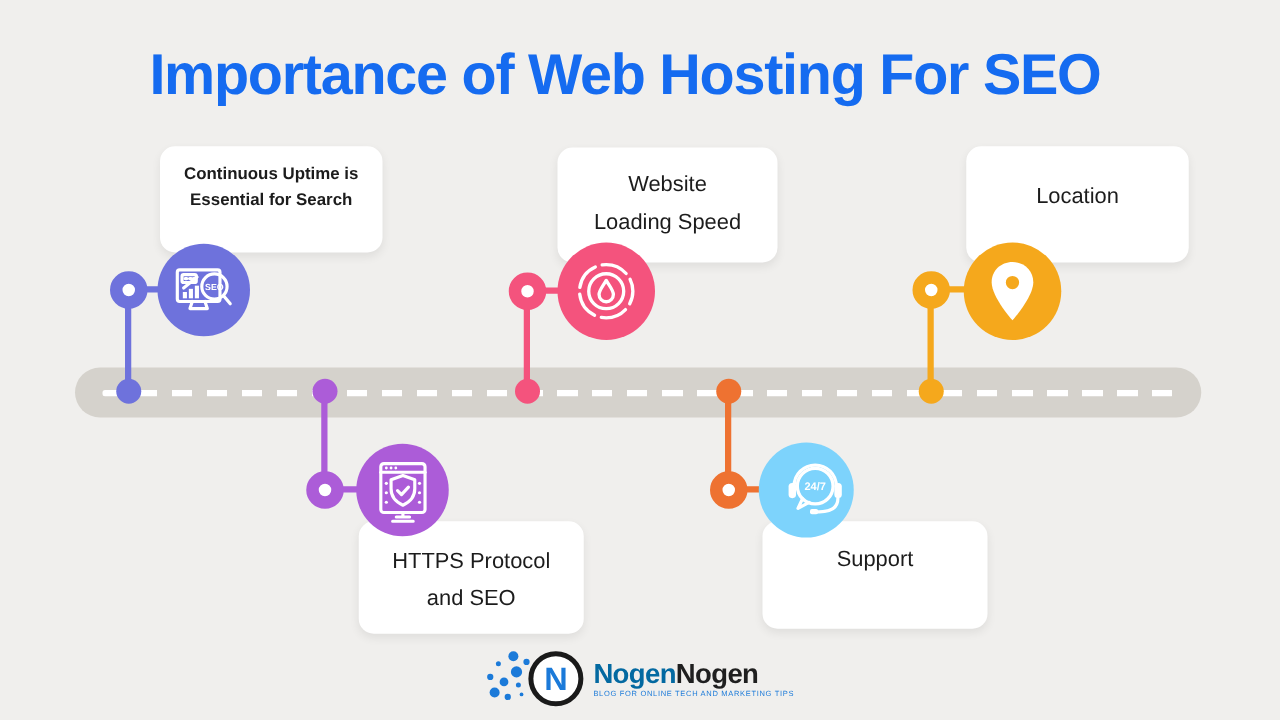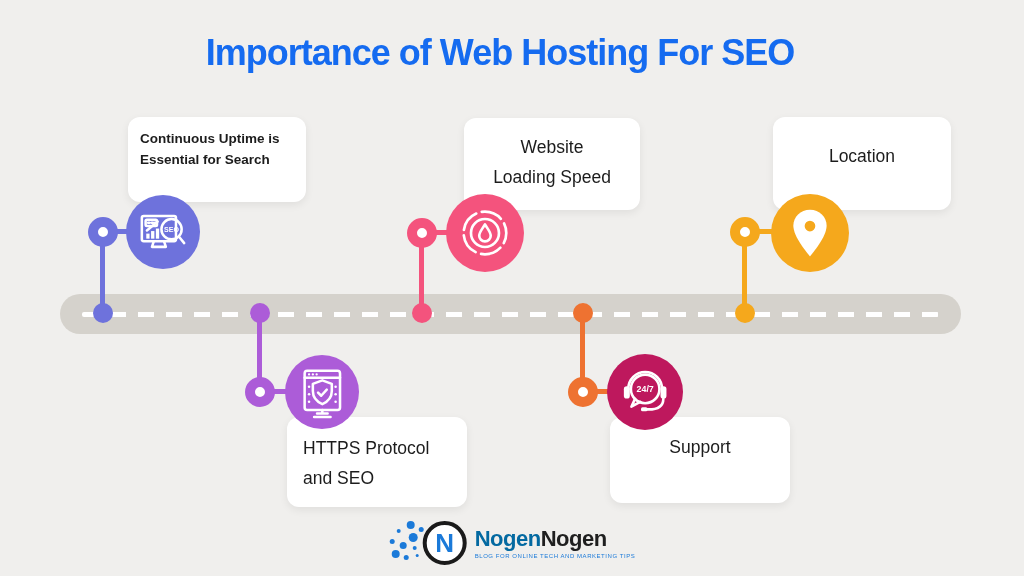--- a/index.html
+++ b/index.html
@@ -1,30 +1,30 @@
 <!DOCTYPE html>
 <html><head>
 <meta charset="utf-8">
 <style>
   * { margin:0; padding:0; box-sizing:border-box; }
   html,body { width:1024px; height:576px; overflow:hidden; }
   body { font-family:"Liberation Sans","DejaVu Sans",sans-serif; }
   .canvas { position:relative; width:1024px; height:576px; background:#F0EFED; }
 
   .title { position:absolute; top:32px; left:0; width:1000px; text-align:center;
-           font-size:36px; font-weight:bold; letter-spacing:-1px; }
+           font-size:46px; font-weight:bold; letter-spacing:-1px; }
 
   .road { position:absolute; left:60px; top:294px; width:901px; height:40px; border-radius:20px; }
   .road-dash { position:absolute; left:22px; right:22px; top:18px; height:4.5px;
                background:repeating-linear-gradient(90deg,#FFFFFF 0 16px,transparent 16px 28px);
                border-radius:2px; }
 
   .card { position:absolute; background:#FFFFFF; border-radius:12px;
           box-shadow:0 3px 8px rgba(0,0,0,0.07); color:#1C1C1C; }
-  .card .ln { white-space:nowrap; }
+  .card .ln { white-space:nowrap;text-align:center; }
   .card-sm .ln { font-size:13.5px; font-weight:bold; line-height:21px; }
   .card-lg .ln { font-size:17.5px; line-height:30px; }
   .t-center { text-align:center; }
 
   .vline,.hline { position:absolute; }
   .vline { width:5px; }
   .hline { height:5px; }
   .node { position:absolute; width:30px; height:30px; border-radius:50%;
           background:#FFFFFF; border:10px solid #999; }
   .road-dot { position:absolute; width:20px; height:20px; border-radius:50%; }
@@ -45,21 +45,21 @@
   .i1-v    { left:100px; top:232px; height:81px; }
   .i1-dot  { left:93px;  top:303px; }
   
   .i2-card { left:287px; top:417px; width:180px; height:90px; padding:16px 16px; }
   .i2-icon { left:285px; top:355px; width:74px; height:74px; }
   .i2-node { left:245px; top:377px; }
   .i2-h    { left:260px; top:389px; width:45px; }
   .i2-v    { left:257px; top:313px; height:79px; }
   .i2-dot  { left:250px; top:303px; }
   
-  .i3-card { left:464px; top:118px; width:176px; height:92px; padding:14px 10px; }
+  .i3-card { left:446px; top:118px; width:176px; height:92px; padding:14px 10px; }
   .i3-icon { left:446px; top:194px; width:78px; height:78px; }
   .i3-node { left:407px; top:218px; }
   .i3-h    { left:422px; top:230px; width:45px; }
   .i3-v    { left:419px; top:233px; height:80px; }
   .i3-dot  { left:412px; top:303px; }
   
   .i4-card { left:610px; top:417px; width:180px; height:86px; padding:15px 10px; }
   .i4-icon { left:607px; top:354px; width:76px; height:76px; }
   .i4-node { left:568px; top:377px; }
   .i4-h    { left:583px; top:389px; width:45px; }
@@ -164,21 +164,21 @@
     </svg>
   </div>
 
   <div class="vline i4-v" style="background: rgb(238, 114, 49);"></div>
   <div class="hline i4-h" style="background: rgb(238, 114, 49);"></div>
   <div class="road-dot i4-dot" style="background: rgb(238, 114, 49);"></div>
   <div class="node i4-node" style="border-color: rgb(238, 114, 49);"></div>
   <div class="card card-lg t-center i4-card">
     <div class="ln">Support</div>
   </div>
-  <div class="icon-circle i4-icon" style="background: #be185d;">
+  <div class="icon-circle i4-icon" style="background: #7dd3fc; justify-content: flex-end;">
     <svg viewBox="0 0 48 48">
       <path d="M11 21.5 a13 13 0 0 1 26 0" stroke-width="2.4"></path>
       <rect class="f" x="7.6" y="19.5" width="4.6" height="9.4" rx="2.2"></rect>
       <rect class="f" x="35.8" y="19.5" width="4.6" height="9.4" rx="2.2"></rect>
       <path d="M38 29 c0 6.6 -5.8 8.3 -11.5 8.3 h-1.5" stroke-width="2"></path>
       <rect class="f" x="20.8" y="35.6" width="5" height="3.2" rx="1.2"></rect>
       <circle cx="24" cy="21.5" r="11"></circle>
       <path d="M16.2 29.2 l-2.8 6 l6.8 -3.7"></path>
       <text x="24" y="24" font-size="6.8" text-anchor="middle">24/7</text>
     </svg>

